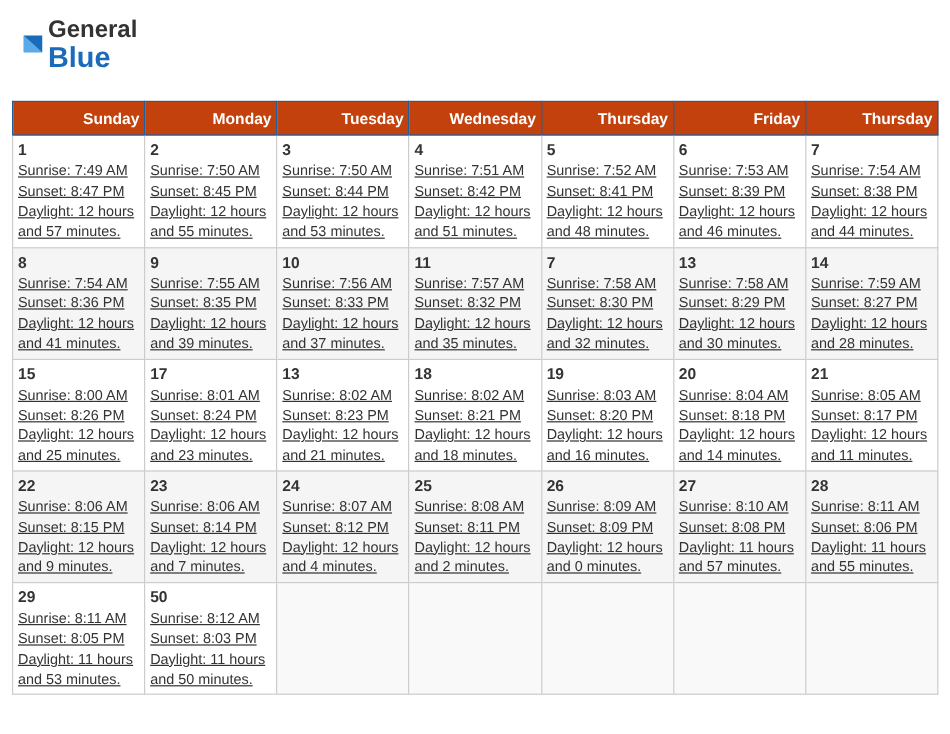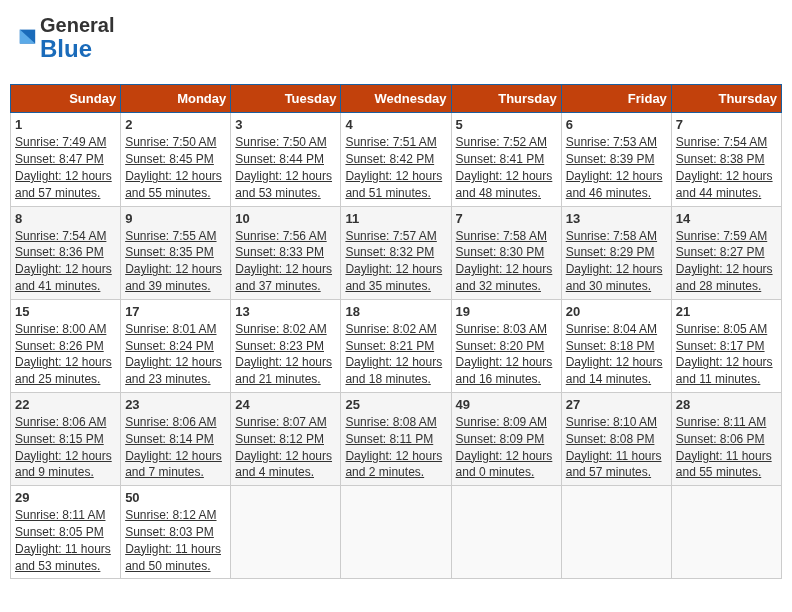--- a/index.html
+++ b/index.html
@@ -218,21 +218,21 @@
       </td>
         <td>
         <span class="day-num">24</span>
         <span class="cell-text">Sunrise: 8:07 AM<br>Sunset: 8:12 PM<br>Daylight: 12 hours and 4 minutes.</span>
       </td>
         <td>
         <span class="day-num">25</span>
         <span class="cell-text">Sunrise: 8:08 AM<br>Sunset: 8:11 PM<br>Daylight: 12 hours and 2 minutes.</span>
       </td>
         <td>
-        <span class="day-num">49</span>
+        <span class="day-num">26</span>
         <span class="cell-text">Sunrise: 8:09 AM<br>Sunset: 8:09 PM<br>Daylight: 12 hours and 0 minutes.</span>
       </td>
         <td>
         <span class="day-num">27</span>
         <span class="cell-text">Sunrise: 8:10 AM<br>Sunset: 8:08 PM<br>Daylight: 11 hours and 57 minutes.</span>
       </td>
         <td>
         <span class="day-num">28</span>
         <span class="cell-text">Sunrise: 8:11 AM<br>Sunset: 8:06 PM<br>Daylight: 11 hours and 55 minutes.</span>
       </td>

